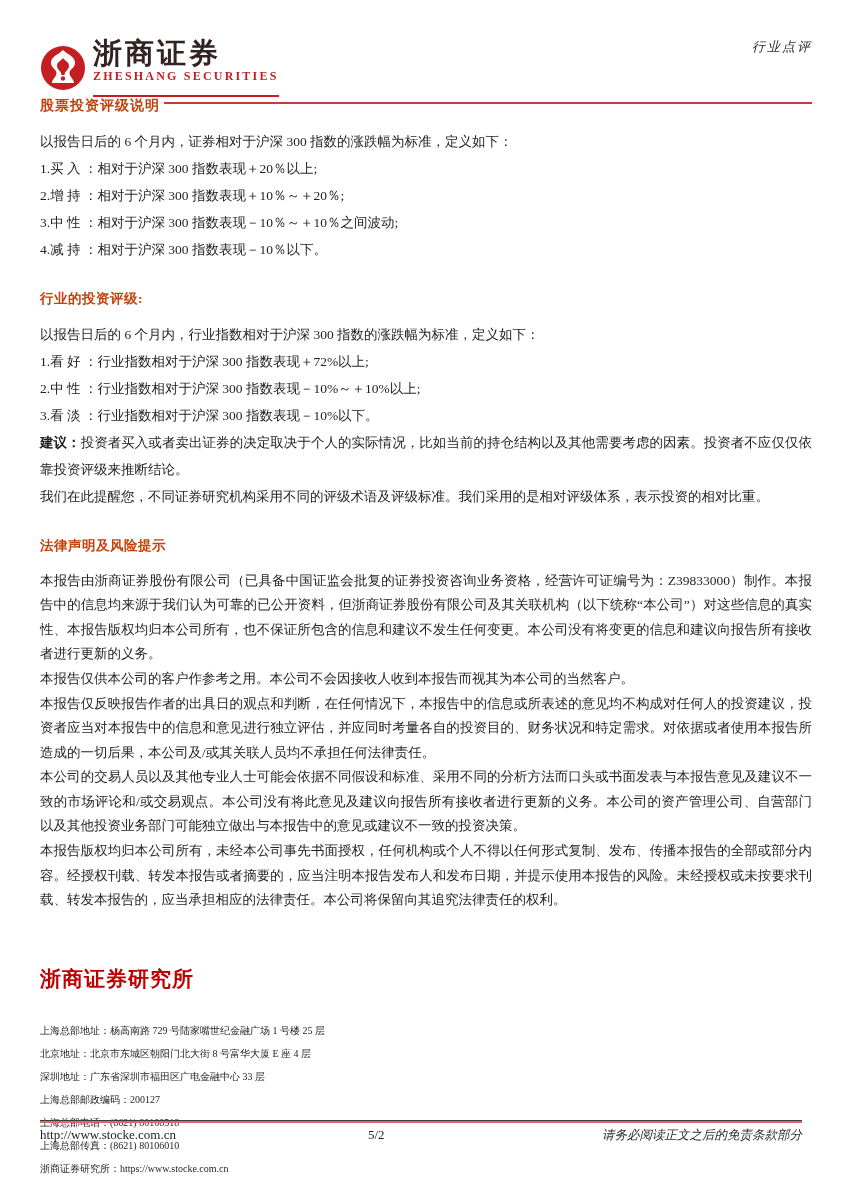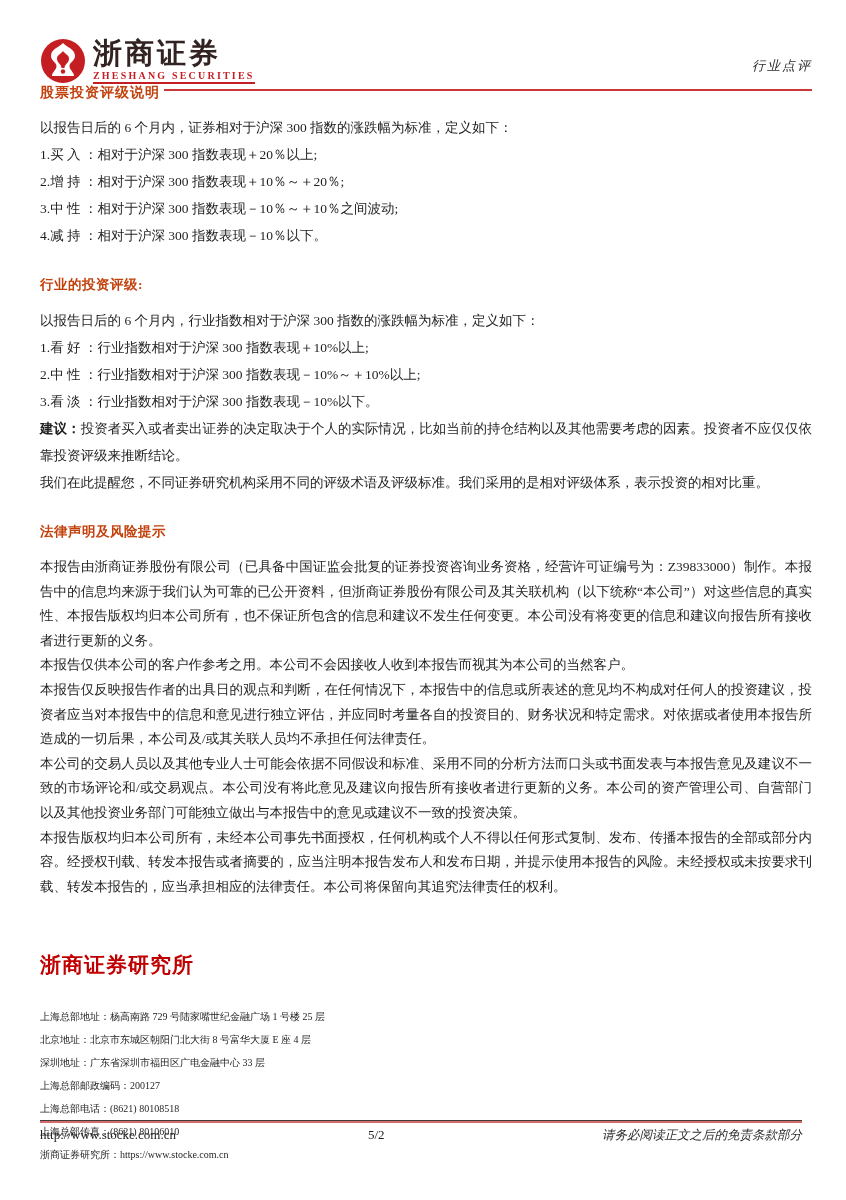--- a/index.html
+++ b/index.html
@@ -7,31 +7,31 @@
     position:relative;
     width:846px; height:1200px;
     background:#ffffff;
     box-sizing:border-box;
     padding:38px 34px 0 40px;
     font-family:"Liberation Serif","DejaVu Serif",serif;
     color:#1e1e1e;
     overflow:hidden;
   }
   
-  .logo-row { display:flex; justify-content:space-between; align-items:flex-end; }
+  .logo-row { display:flex; justify-content:space-between; }
   .logo { display:flex; align-items:center; gap:7px; }
   .logo-icon { width:46px; height:46px; display:block; }
   .logo-text { display:flex; flex-direction:column; }
   .brand {
     font-family:"Liberation Sans","DejaVu Sans",sans-serif;
     font-size:29px; font-weight:bold; color:#332222; letter-spacing:3px; line-height:1.05;
   }
   .brand-sub {
-    font-size:10px; font-weight:bold; color:#c41e23; letter-spacing:2.2px;
-    border-bottom:2px solid #c41e23; padding-bottom:1px; margin-top:1px;
+    font-size:12px; font-weight:bold; color:#c41e23; letter-spacing:2.2px;
+    border-bottom:2px solid #c41e23; padding-bottom:11px; margin-top:1px;
   }
   .report-type { font-size:13px; font-style:italic; color:#2b2b2b; padding-bottom:9px; letter-spacing:2px; }
   .title-rule-row { display:flex; align-items:flex-start; margin-top:1px; }
   .sec-title-first {
     font-size:14px; font-weight:bold; color:#c2410c; margin:0; line-height:1.15;
     white-space:nowrap; letter-spacing:1px;
   }
   .red-rule { flex:1; height:2px; background:#cc3838; margin-top:4px; margin-left:4px; }
 
   
@@ -92,21 +92,21 @@
       <div class="line">2.增 持 ：相对于沪深 300 指数表现＋10％～＋20％;</div>
       <div class="line">3.中 性 ：相对于沪深 300 指数表现－10％～＋10％之间波动;</div>
       <div class="line">4.减 持 ：相对于沪深 300 指数表现－10％以下。</div>
     </div>
   </section>
 
   <section>
     <h3 class="sec-title">行业的投资评级:</h3>
     <div class="rating-block">
       <div class="line">以报告日后的 6 个月内，行业指数相对于沪深 300 指数的涨跌幅为标准，定义如下：</div>
-      <div class="line">1.看 好 ：行业指数相对于沪深 300 指数表现＋10%以上;</div>
+      <div class="line">1.看 好 ：行业指数相对于沪深 300 指数表现＋72%以上;</div>
       <div class="line">2.中 性 ：行业指数相对于沪深 300 指数表现－10%～＋10%以上;</div>
       <div class="line">3.看 淡 ：行业指数相对于沪深 300 指数表现－10%以下。</div>
       <p class="para"><span class="bold-label">建议：</span><span>投资者买入或者卖出证券的决定取决于个人的实际情况，比如当前的持仓结构以及其他需要考虑的因素。投资者不应仅仅依靠投资评级来推断结论。</span></p>
       <p class="para">我们在此提醒您，不同证券研究机构采用不同的评级术语及评级标准。我们采用的是相对评级体系，表示投资的相对比重。</p>
     </div>
   </section>
 
   <section>
     <h3 class="sec-title">法律声明及风险提示</h3>
     <div class="legal-body">

